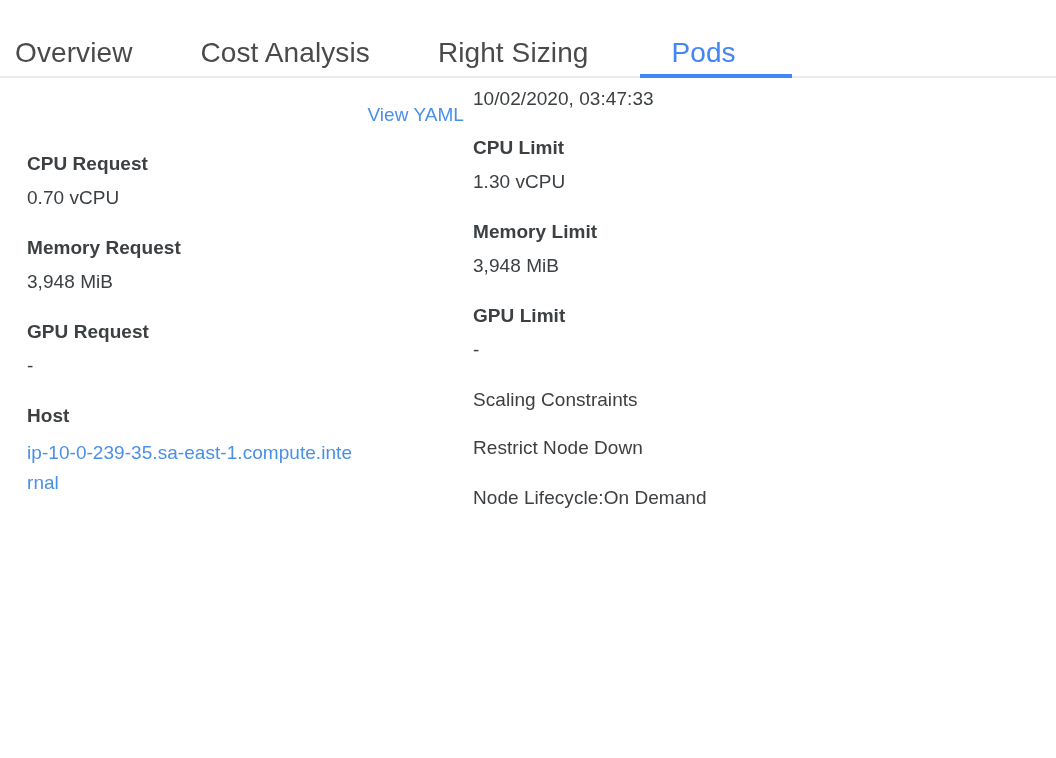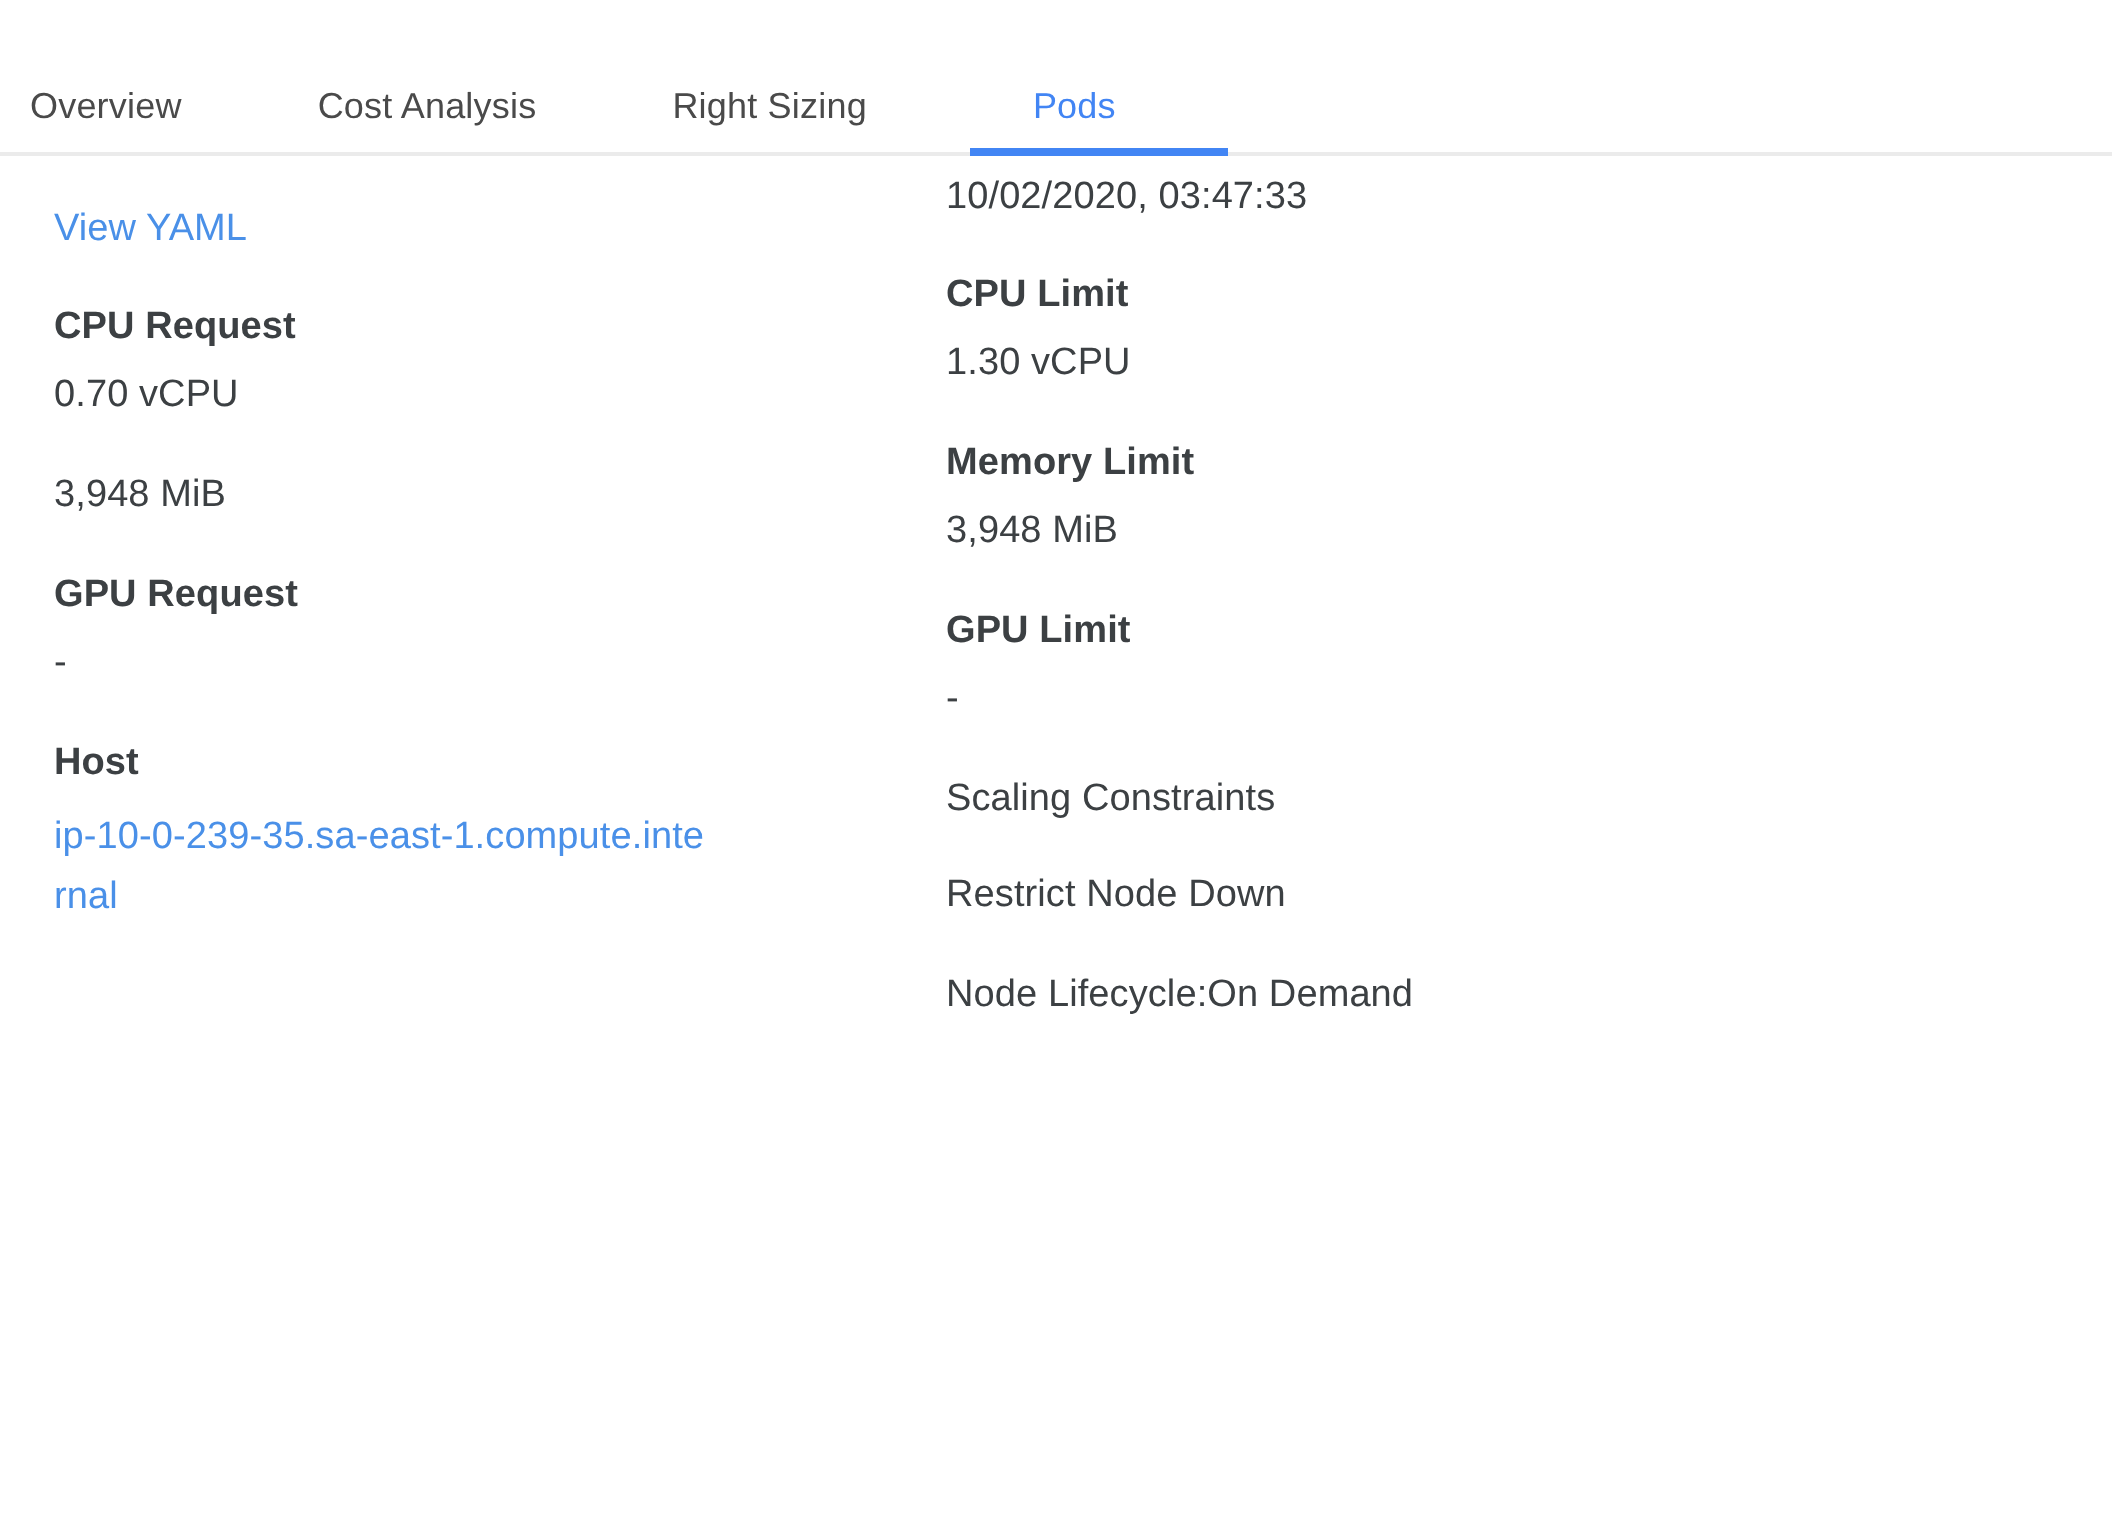--- a/index.html
+++ b/index.html
@@ -30,21 +30,21 @@
     height: 100%;
     padding-left: 15px;
     box-sizing: border-box;
   }
   .tab {
     position: relative;
     height: 100%;
     box-sizing: border-box;
     padding: 29px 0 0 0;
     margin-right: 68px;
-    font-size: 18px;
+    font-size: 28px;
     line-height: 30px;
     font-weight: 400;
     color: #4a4a4a;
     letter-spacing: 0.1px;
     white-space: nowrap;
     cursor: pointer;
     background: none;
     border: none;
     font-family: "Liberation Sans", sans-serif;
     text-align: right;
@@ -123,21 +123,21 @@
     word-break: break-all;
     overflow-wrap: anywhere;
   }
   .link-wrap-right {
     width: 375px;
     word-break: break-all;
     overflow-wrap: anywhere;
   }
 
   
-  .toprow-left { height: 52px; }
+  .toprow-left { height: 52px; text-align: right; }
   .toprow-right { height: 52px; }
   .timestamp {
     font-size: 19px;
     line-height: 30px;
     color: #3c4043;
     letter-spacing: 0.05px;
   }
 
   .constraint-line {
     font-size: 19px;
@@ -175,20 +175,21 @@
       <div class="toprow-left">
         <a class="link" href="#">View YAML</a>
       </div>
 
       <div class="field">
         <div class="field-label">CPU Request</div>
         <div class="field-value">0.70 vCPU</div>
       </div>
 
       <div class="field">
+        <div class="field-label">Memory Request</div>
         <div class="field-value">3,948 MiB</div>
       </div>
 
       <div class="field">
         <div class="field-label">GPU Request</div>
         <div class="field-value">-</div>
       </div>
 
       <div class="field">
         <div class="field-label">Host</div>

